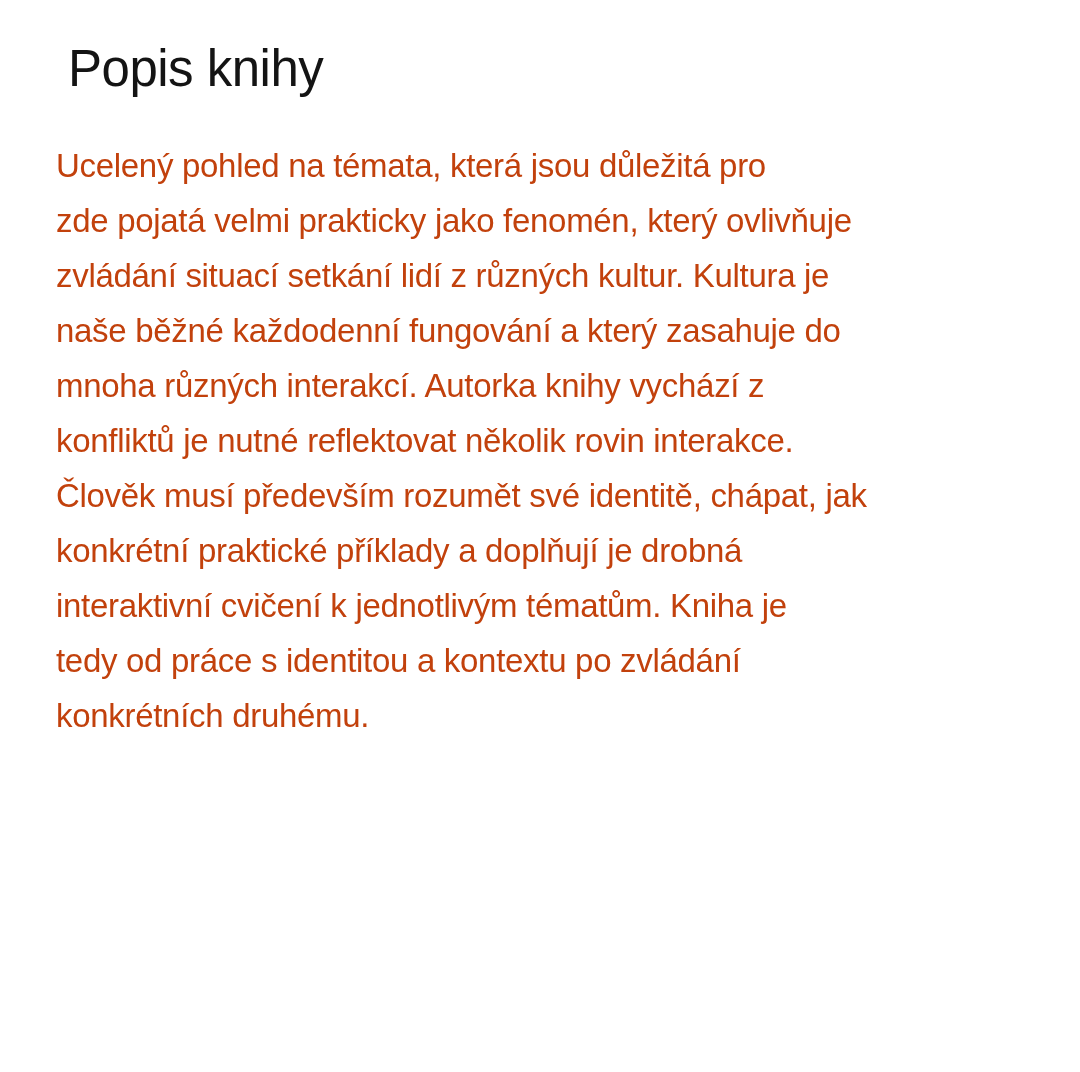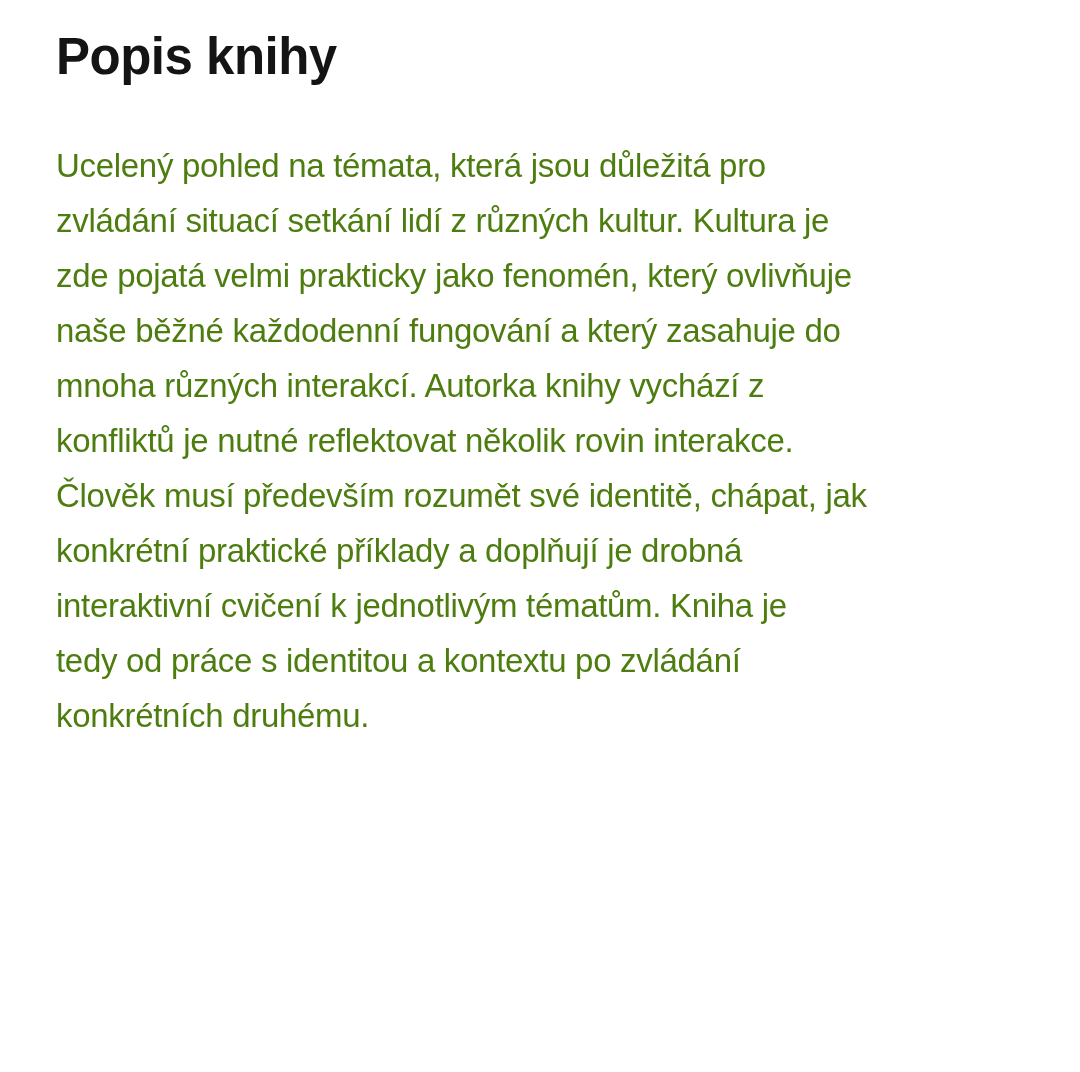--- a/index.html
+++ b/index.html
@@ -15,55 +15,55 @@
       font-family: "Liberation Sans", "DejaVu Sans", sans-serif;
       color: #1a1a1a;
     }
     .section {
       position: absolute;
       left: 56px;
       top: 0;
       width: 1000px;
     }
     .title {
-      margin: 0;
+      margin: 12px;
       position: absolute;
       top: 22px;
       left: 0;
       font-size: 51px;
       line-height: 70px;
-      font-weight: bold;
+      font-weight: normal;
       color: #141414;
       letter-spacing: -0.5px;
       white-space: nowrap;
     }
     .desc {
       position: absolute;
       top: 138px;
       left: 0;
       margin: 0;
       font-size: 33px;
       line-height: 55px;
-      color: #4d7c0f;
+      color: #c2410c;
       letter-spacing: -0.3px;
     }
     .desc .line {
       display: block;
       white-space: nowrap;
     }
   </style>
 </head>
 <body>
 
 <div class="section">
   <h2 class="title">Popis knihy</h2>
   <p class="desc">
     <span class="line">Ucelený pohled na témata, která jsou důležitá pro</span>
+    <span class="line">zde pojatá velmi prakticky jako fenomén, který ovlivňuje</span>
     <span class="line">zvládání situací setkání lidí z různých kultur. Kultura je</span>
-    <span class="line">zde pojatá velmi prakticky jako fenomén, který ovlivňuje</span>
     <span class="line">naše běžné každodenní fungování a který zasahuje do</span>
     <span class="line">mnoha různých interakcí. Autorka knihy vychází z</span>
     <span class="line">konfliktů je nutné reflektovat několik rovin interakce.</span>
     <span class="line">Člověk musí především rozumět své identitě, chápat, jak</span>
     <span class="line">konkrétní praktické příklady a doplňují je drobná</span>
     <span class="line">interaktivní cvičení k jednotlivým tématům. Kniha je</span>
     <span class="line">tedy od práce s identitou a kontextu po zvládání</span>
     <span class="line">konkrétních druhému.</span>
   </p>
 </div>

